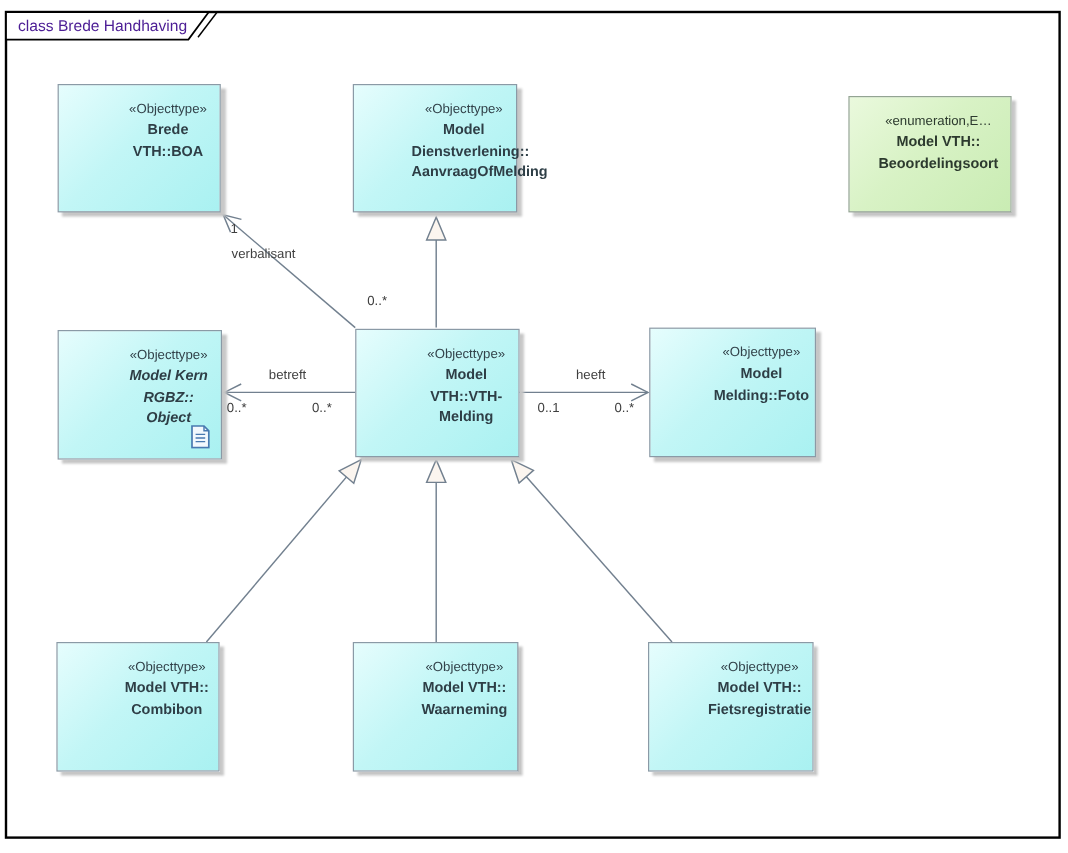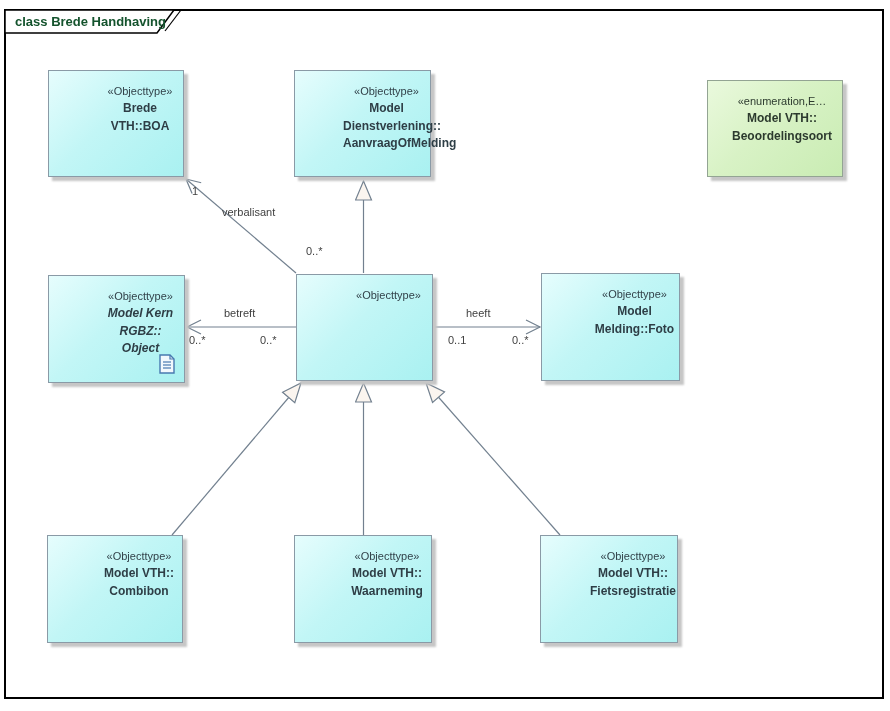--- a/index.html
+++ b/index.html
@@ -29,21 +29,21 @@
   #box-object{left:48px;top:275px;width:137px;height:108px;}
   #box-melding{left:296px;top:274px;width:137px;height:107px;}
   #box-foto{left:541px;top:273px;width:139px;height:108px;}
   #box-combibon{left:47px;top:535px;width:136px;height:108px;}
   #box-waarneming{left:294px;top:535px;width:138px;height:108px;}
   #box-fiets{left:540px;top:535px;width:138px;height:108px;}
   .elabel{
     position:absolute;font-size:11px;color:#3f3f3f;z-index:3;white-space:nowrap;
   }
   #diagram-title{
-    position:absolute;left:15px;top:14px;font-size:13px;font-weight:bold;color:#14532d;z-index:3;white-space:nowrap;
+    position:absolute;left:15px;top:14px;font-size:13px;font-weight:normal;color:#4c1d95;z-index:3;white-space:nowrap;
   }
   .doc-icon{position:absolute;right:9px;bottom:8px;}
 </style>
 </head>
 <body>
 
 <div id="canvas">
 
   <svg class="layer" viewBox="0 0 890 711">
     <defs>
@@ -103,20 +103,22 @@
       <path d="M1,1 L11,1 L15,5 L15,19 L1,19 Z" fill="#f2f8fd" stroke="#4879b0" stroke-width="1.4"></path>
       <path d="M11,1 L11,5 L15,5" fill="none" stroke="#4879b0" stroke-width="1.2"></path>
       <line x1="4" y1="8" x2="12" y2="8" stroke="#4879b0" stroke-width="1.2"></line>
       <line x1="4" y1="11" x2="12" y2="11" stroke="#4879b0" stroke-width="1.2"></line>
       <line x1="4" y1="14" x2="12" y2="14" stroke="#4879b0" stroke-width="1.2"></line>
     </svg>
   </div>
 
   <div class="node cyan" id="box-melding">
     <div class="stereo">«Objecttype»</div>
+    <div class="cname">Model VTH::VTH-
+Melding</div>
   </div>
 
   <div class="node cyan" id="box-foto">
     <div class="stereo">«Objecttype»</div>
     <div class="cname">Model Melding::Foto</div>
   </div>
 
   <div class="node cyan" id="box-combibon">
     <div class="stereo">«Objecttype»</div>
     <div class="cname">Model VTH::
@@ -129,24 +131,24 @@
 Waarneming</div>
   </div>
 
   <div class="node cyan" id="box-fiets">
     <div class="stereo">«Objecttype»</div>
     <div class="cname">Model VTH::
 Fietsregistratie</div>
   </div>
 
   <span class="elabel" style="left:192px;top:185px;">1</span>
-  <span class="elabel" style="left:222px;top:206px;">verbalisant</span>
+  <span class="elabel" style="left:193px;top:206px;">verbalisant</span>
   <span class="elabel" style="left:306px;top:245px;">0..*</span>
 
   <span class="elabel" style="left:224px;top:307px;">betreft</span>
   <span class="elabel" style="left:189px;top:334px;">0..*</span>
   <span class="elabel" style="left:260px;top:334px;">0..*</span>
 
-  <span class="elabel" style="left:466px;top:307px;">heeft</span>
+  <span class="elabel" style="left:480px;top:307px;">heeft</span>
   <span class="elabel" style="left:448px;top:334px;">0..1</span>
   <span class="elabel" style="left:512px;top:334px;">0..*</span>
 
 </div>
 
 </body></html>

